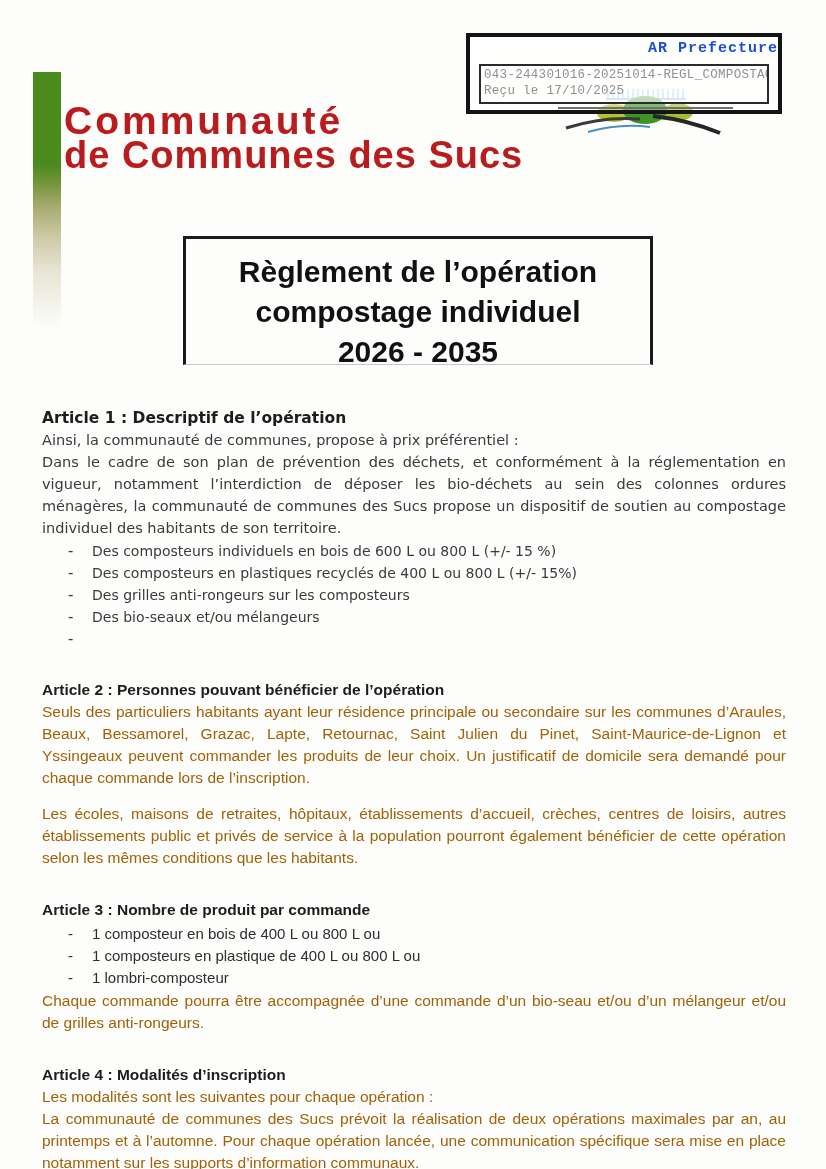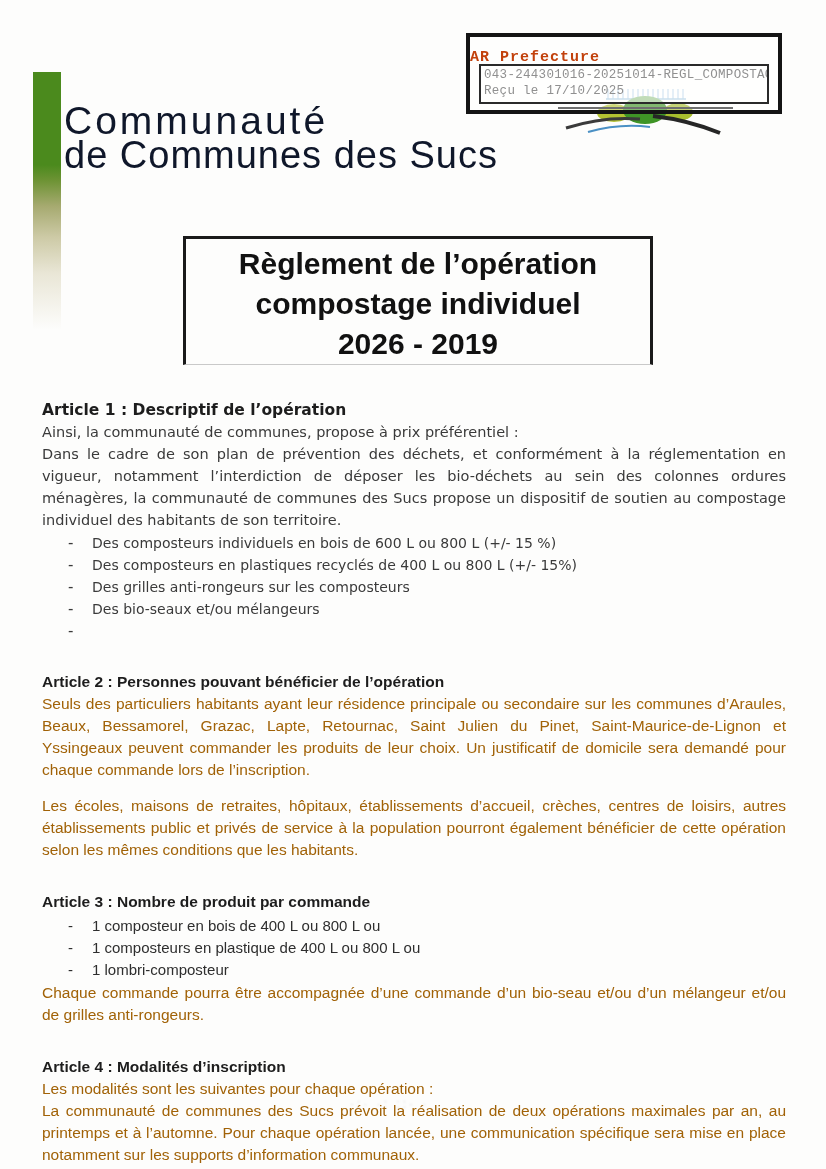--- a/index.html
+++ b/index.html
@@ -11,62 +11,62 @@
   }
 
   
   .green-bar {
     position:absolute; left:33px; top:72px; width:28px; height:258px;
     background:linear-gradient(to bottom,
       #4b8a1d 0%, #4b8a1d 36%, #6d9334 42%, #a6aa70 52%,
       #cdcaa6 64%, #e9e6d6 78%, rgba(255,255,255,0) 100%);
   }
   .logo-text {
-    position:absolute; left:64px; top:103px; color:#0f172a;
-    font-weight:400; line-height:35px; white-space:nowrap;
+    position:absolute; left:64px; top:103px; color:#b91c1c;
+    font-weight:700; line-height:35px; white-space:nowrap;
   }
   .logo-line1 { font-size:39px; letter-spacing:3px; }
   .logo-line2 { font-size:38px; letter-spacing:1px; }
   .hills-graphic { position:absolute; left:558px; top:86px; z-index:1; }
 
   
   .stamp {
     position:absolute; left:466px; top:33px; width:316px; height:81px;
     border:4px solid #141414; z-index:2; background:rgba(255,255,255,0.35);
   }
   .stamp-title {
-    text-align:left; font-family:"Liberation Mono", monospace;
-    font-weight:bold; font-size:15px; color:#c2410c; margin-top:12px;
+    text-align:right; font-family:"Liberation Mono", monospace;
+    font-weight:bold; font-size:15px; color:#1d4ed8; margin-top:3px;
     letter-spacing:1px;
   }
   .stamp-inner {
     position:absolute; left:9px; right:9px; top:27px; bottom:6px;
     border:2px solid #2a2a2a; background:rgba(255,255,255,0.5);
     overflow:hidden; padding:1px 3px;
   }
   .stamp-line {
     font-family:"Liberation Mono", monospace; font-size:12.5px;
     color:#909090; white-space:nowrap; line-height:16px; letter-spacing:0.3px;
   }
 
   
   .title-box {
     position:absolute; left:183px; top:236px; width:470px; height:129px;
     border:3px solid #1a1a1a; border-bottom:1px solid #c9c9c9;
-    text-align:center; padding-top:5px;
+    text-align:center; padding-top:13px;
   }
   .title-line {
     font-weight:bold; font-size:30px; line-height:40px; color:#111;
     font-family:"Liberation Sans", sans-serif;
   }
 
   
   .content { position:absolute; left:42px; top:399px; width:744px; }
   .article-section { margin-top:30px; }
-  .article-section:first-child { margin-top:0; }
+  .article-section:first-child { margin-top:8px; }
   .article-heading {
     font-size:15.5px; font-weight:bold; color:#1d1d1d; line-height:22px;
   }
   .paragraph {
     font-size:15.5px; line-height:22px; text-align:justify; color:#a16207;
   }
   .paragraph.space-before { margin-top:14px; }
   .hand { font-family:"DejaVu Sans", sans-serif; font-size:14.5px; color:#3a3a3a; }
   .bullet-list { margin:2px 0; }
   .bullet-row { display:flex; padding-left:26px; margin:3px 0; }
@@ -126,21 +126,21 @@
     <div class="stamp-title">AR Prefecture</div>
     <div class="stamp-inner">
       <div class="stamp-line">043-244301016-20251014-REGL_COMPOSTAGE-AU</div>
       <div class="stamp-line">Reçu le 17/10/2025</div>
     </div>
   </div>
 
   <div class="title-box">
     <div class="title-line">Règlement de l’opération</div>
     <div class="title-line">compostage individuel</div>
-    <div class="title-line">2026 - 2019</div>
+    <div class="title-line">2026 - 2035</div>
   </div>
 
   <div class="content">
       <section class="article-section hand">
         <h3 class="article-heading">Article 1 : Descriptif de l’opération</h3>
         <p class="paragraph hand">Ainsi, la communauté de communes, propose à prix préférentiel :</p>
         <p class="paragraph hand">Dans le cadre de son plan de prévention des déchets, et conformément à la réglementation en vigueur, notamment l’interdiction de déposer les bio-déchets au sein des colonnes ordures ménagères, la communauté de communes des Sucs propose un dispositif de soutien au compostage individuel des habitants de son territoire.</p>
         <div class="bullet-list hand">
           <div class="bullet-row">
             <span class="bullet-dash">-</span>

